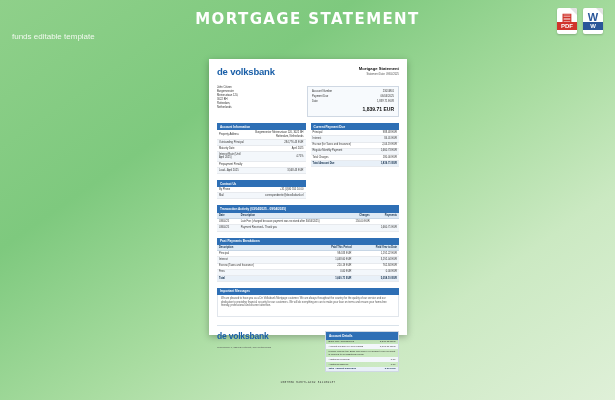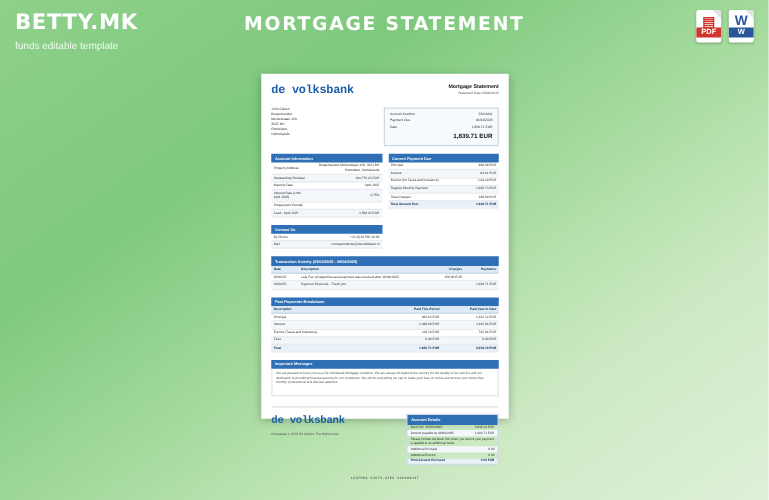--- a/index.html
+++ b/index.html
@@ -87,21 +87,21 @@
     font-size: 2.6px;
     color: #222;
     line-height: 1.35;
   }
   .doc-head { display: flex; justify-content: space-between; align-items: flex-start; }
   .bank-logo {
     color: #1a5fa8;
     font-weight: bold;
     font-size: 9.5px;
     letter-spacing: -0.2px;
-    font-family: Liberation Mono, monospace;
+    font-family: Liberation Sans, sans-serif;
   }
   .doc-title-wrap { text-align: right; }
   .doc-title { font-weight: bold; font-size: 4.2px; color: #111; }
   .doc-sub { font-size: 2.6px; color: #555; margin-top: 1px; }
 
   .addr-row { display: flex; justify-content: space-between; margin-top: 7px; }
   .addr { font-size: 2.7px; color: #333; line-height: 1.5; }
   .sum-box {
     width: 92px;
     border: 0.4px solid #cfd8e3;
@@ -159,23 +159,20 @@
     font-size: 2.6px;
     color: #333;
     letter-spacing: .4px;
   }
 </style>
 </head>
 <body>
 
 <div class="page">
 
-  <div class="brand">
-    <span>BETTY</span><span class="dot">.MK</span>
-  </div>
   <div class="subtitle">funds editable template</div>
   <div class="main-title">MORTGAGE STATEMENT</div>
 
   <div class="file-icons">
     <div class="file-ic pdf">
       <div class="fold"></div>
       <div class="glyph">▤</div>
       <div class="tag">PDF</div>
     </div>
     <div class="file-ic doc">

